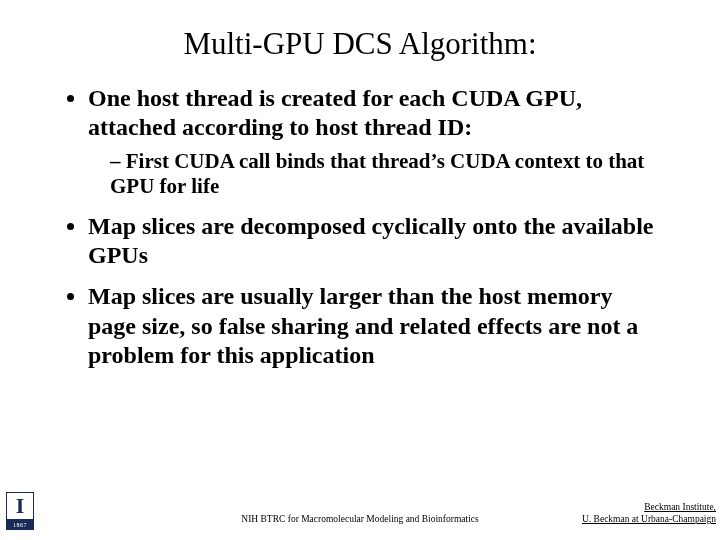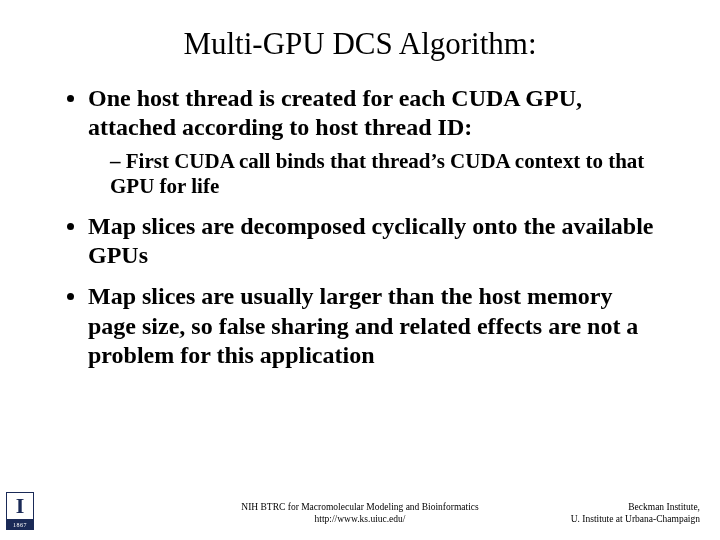--- a/index.html
+++ b/index.html
@@ -93,26 +93,27 @@
     left: 50%;
     transform: translateX(-50%);
     bottom: 6px;
     text-align: center;
     font-size: 9.5px;
     line-height: 1.25;
     white-space: nowrap;
   }
   .foot-right {
     position: absolute;
-    right: 20px;
+    right: 4px;
     bottom: 6px;
     text-align: right;
     font-size: 9.5px;
     line-height: 1.25;
     white-space: nowrap;
+    text-decoration: underline;
   }
 </style>
 </head>
 <body>
 
 <div class="slide">
 
   <div class="title">Multi-GPU DCS Algorithm:</div>
 
   <div class="body">
@@ -134,21 +135,20 @@
 
   <div class="footer">
     <div class="logo">
       <div class="logo-top">
         <span class="logo-i">I</span>
       </div>
       <div class="logo-bottom">1867</div>
     </div>
     <div class="foot-center">
       <div>NIH BTRC for Macromolecular Modeling and Bioinformatics</div>
-      <div>http://www.ks.uiuc.edu/</div>
     </div>
     <div class="foot-right">
       <div>Beckman Institute,</div>
-      <div>U. Institute at Urbana-Champaign</div>
+      <div>U. Beckman at Urbana-Champaign</div>
     </div>
   </div>
 
 </div>
 
 </body></html>

